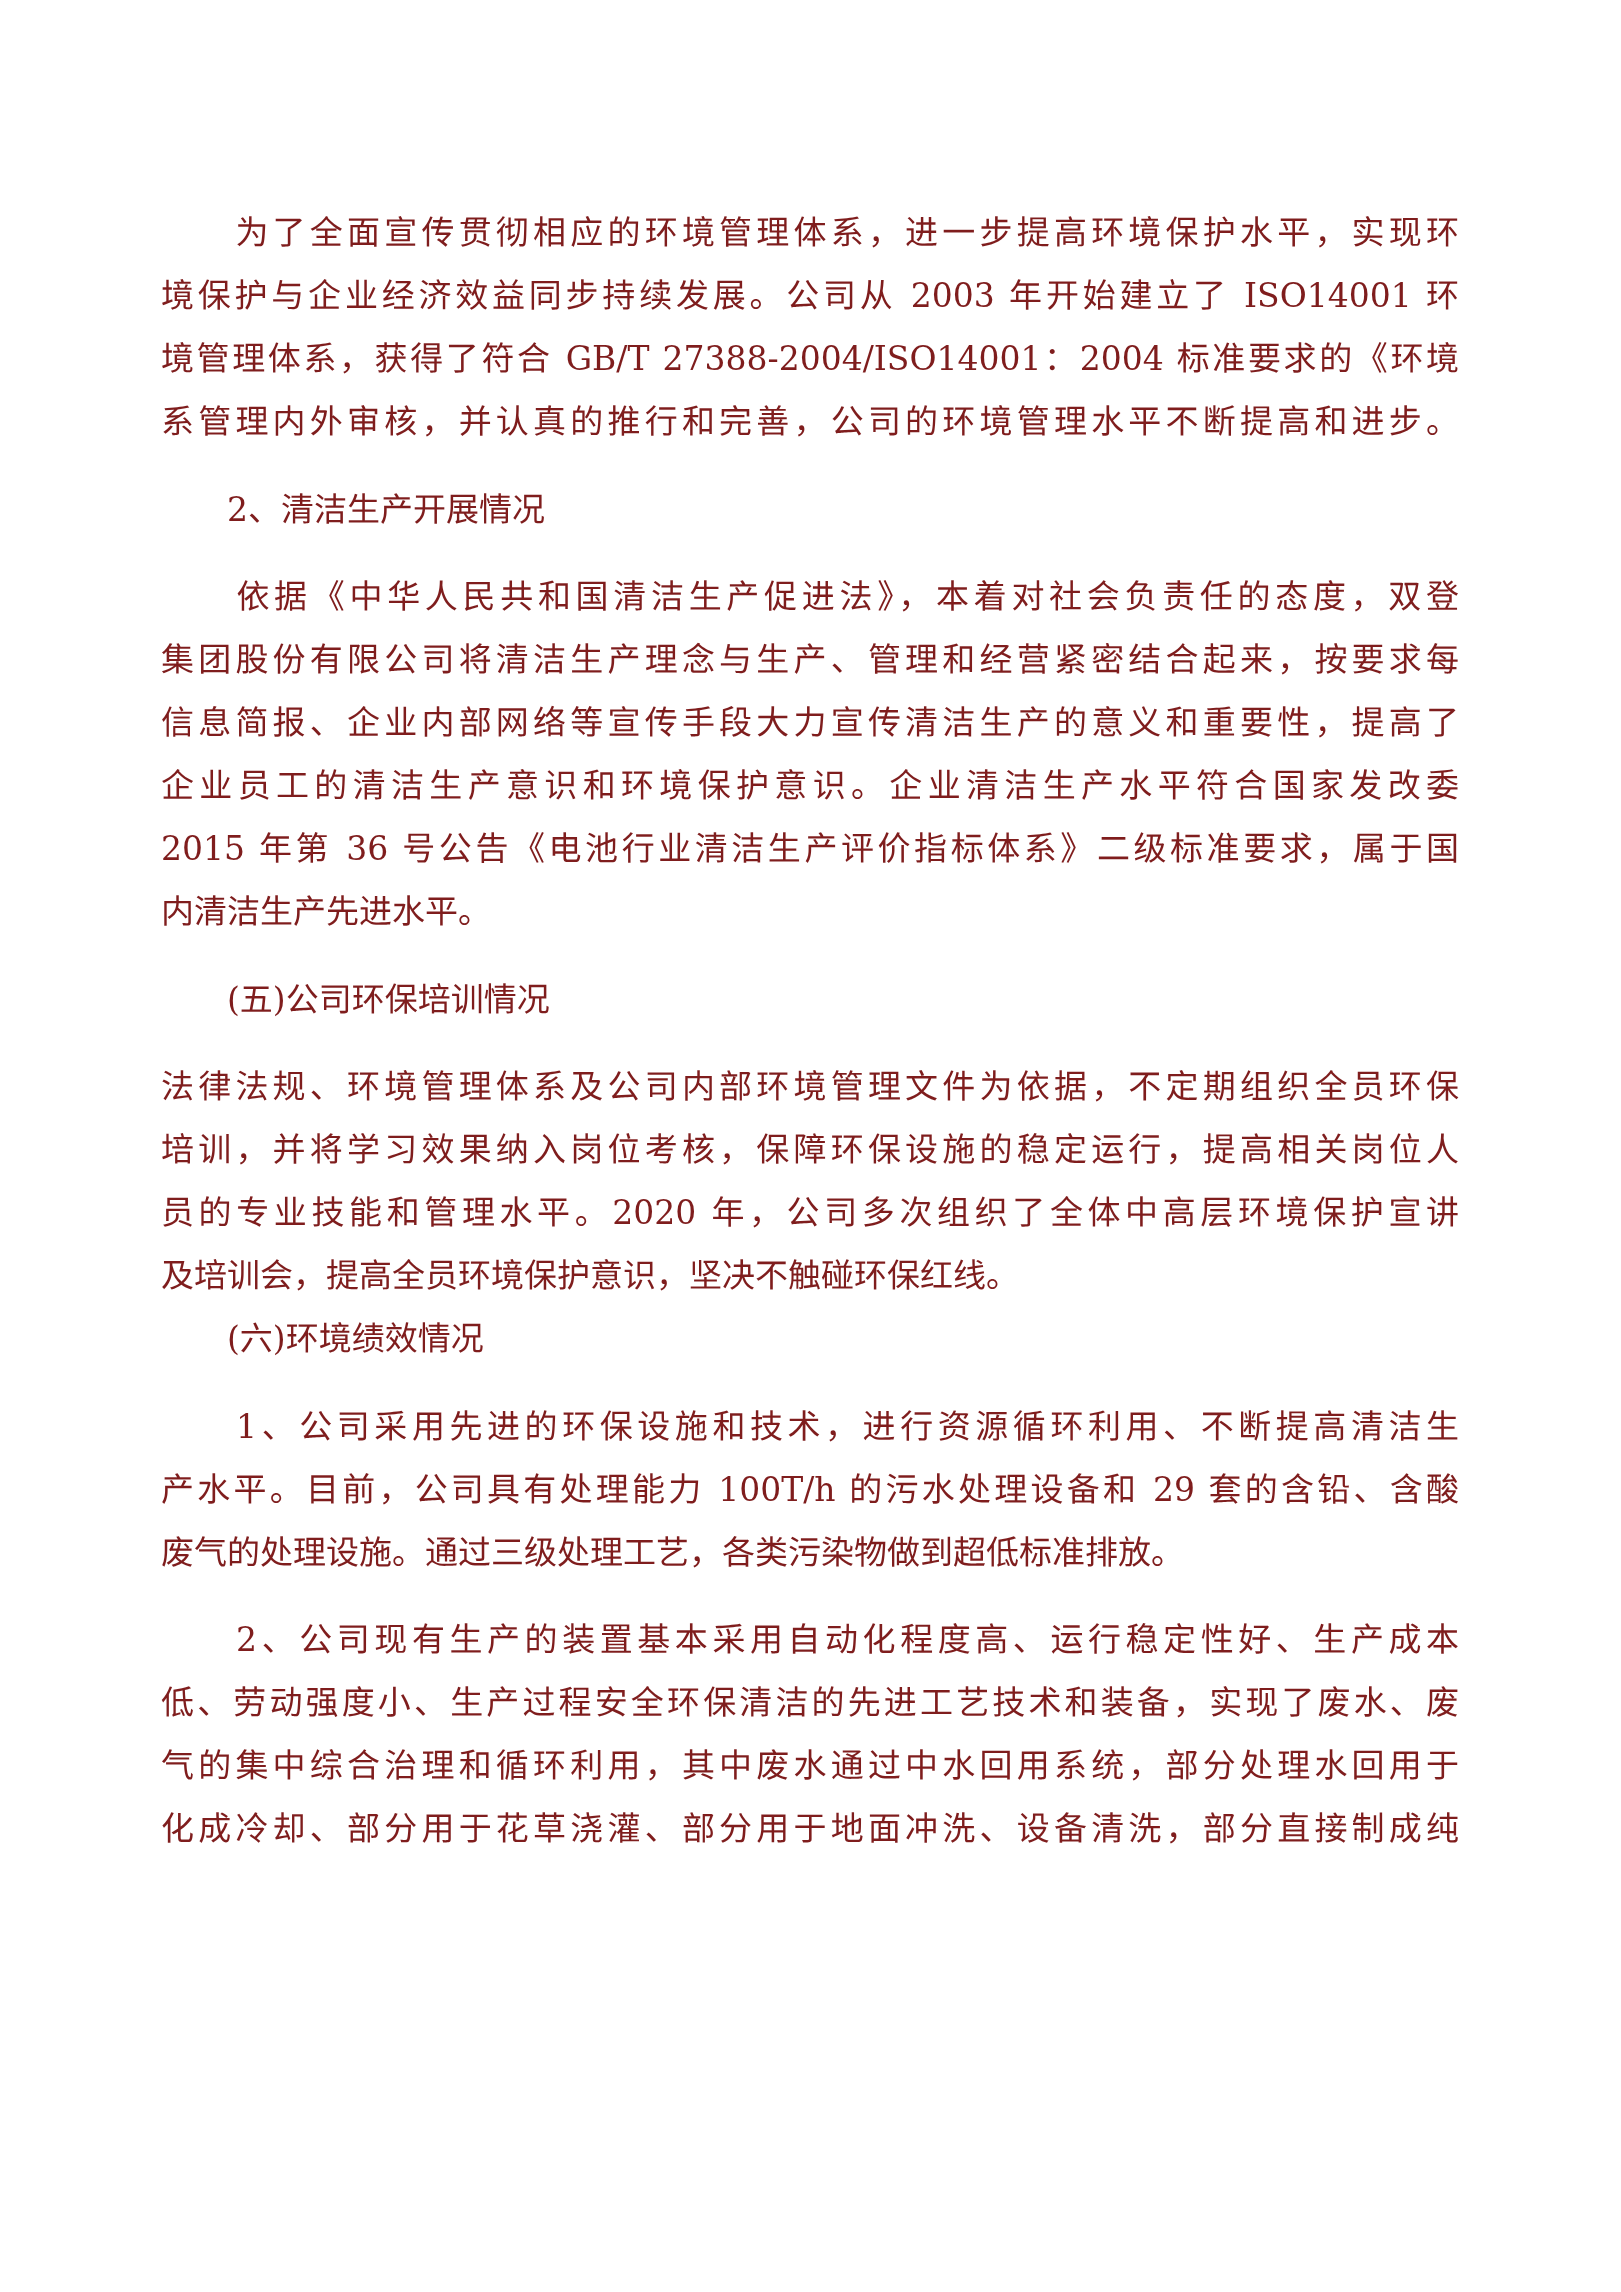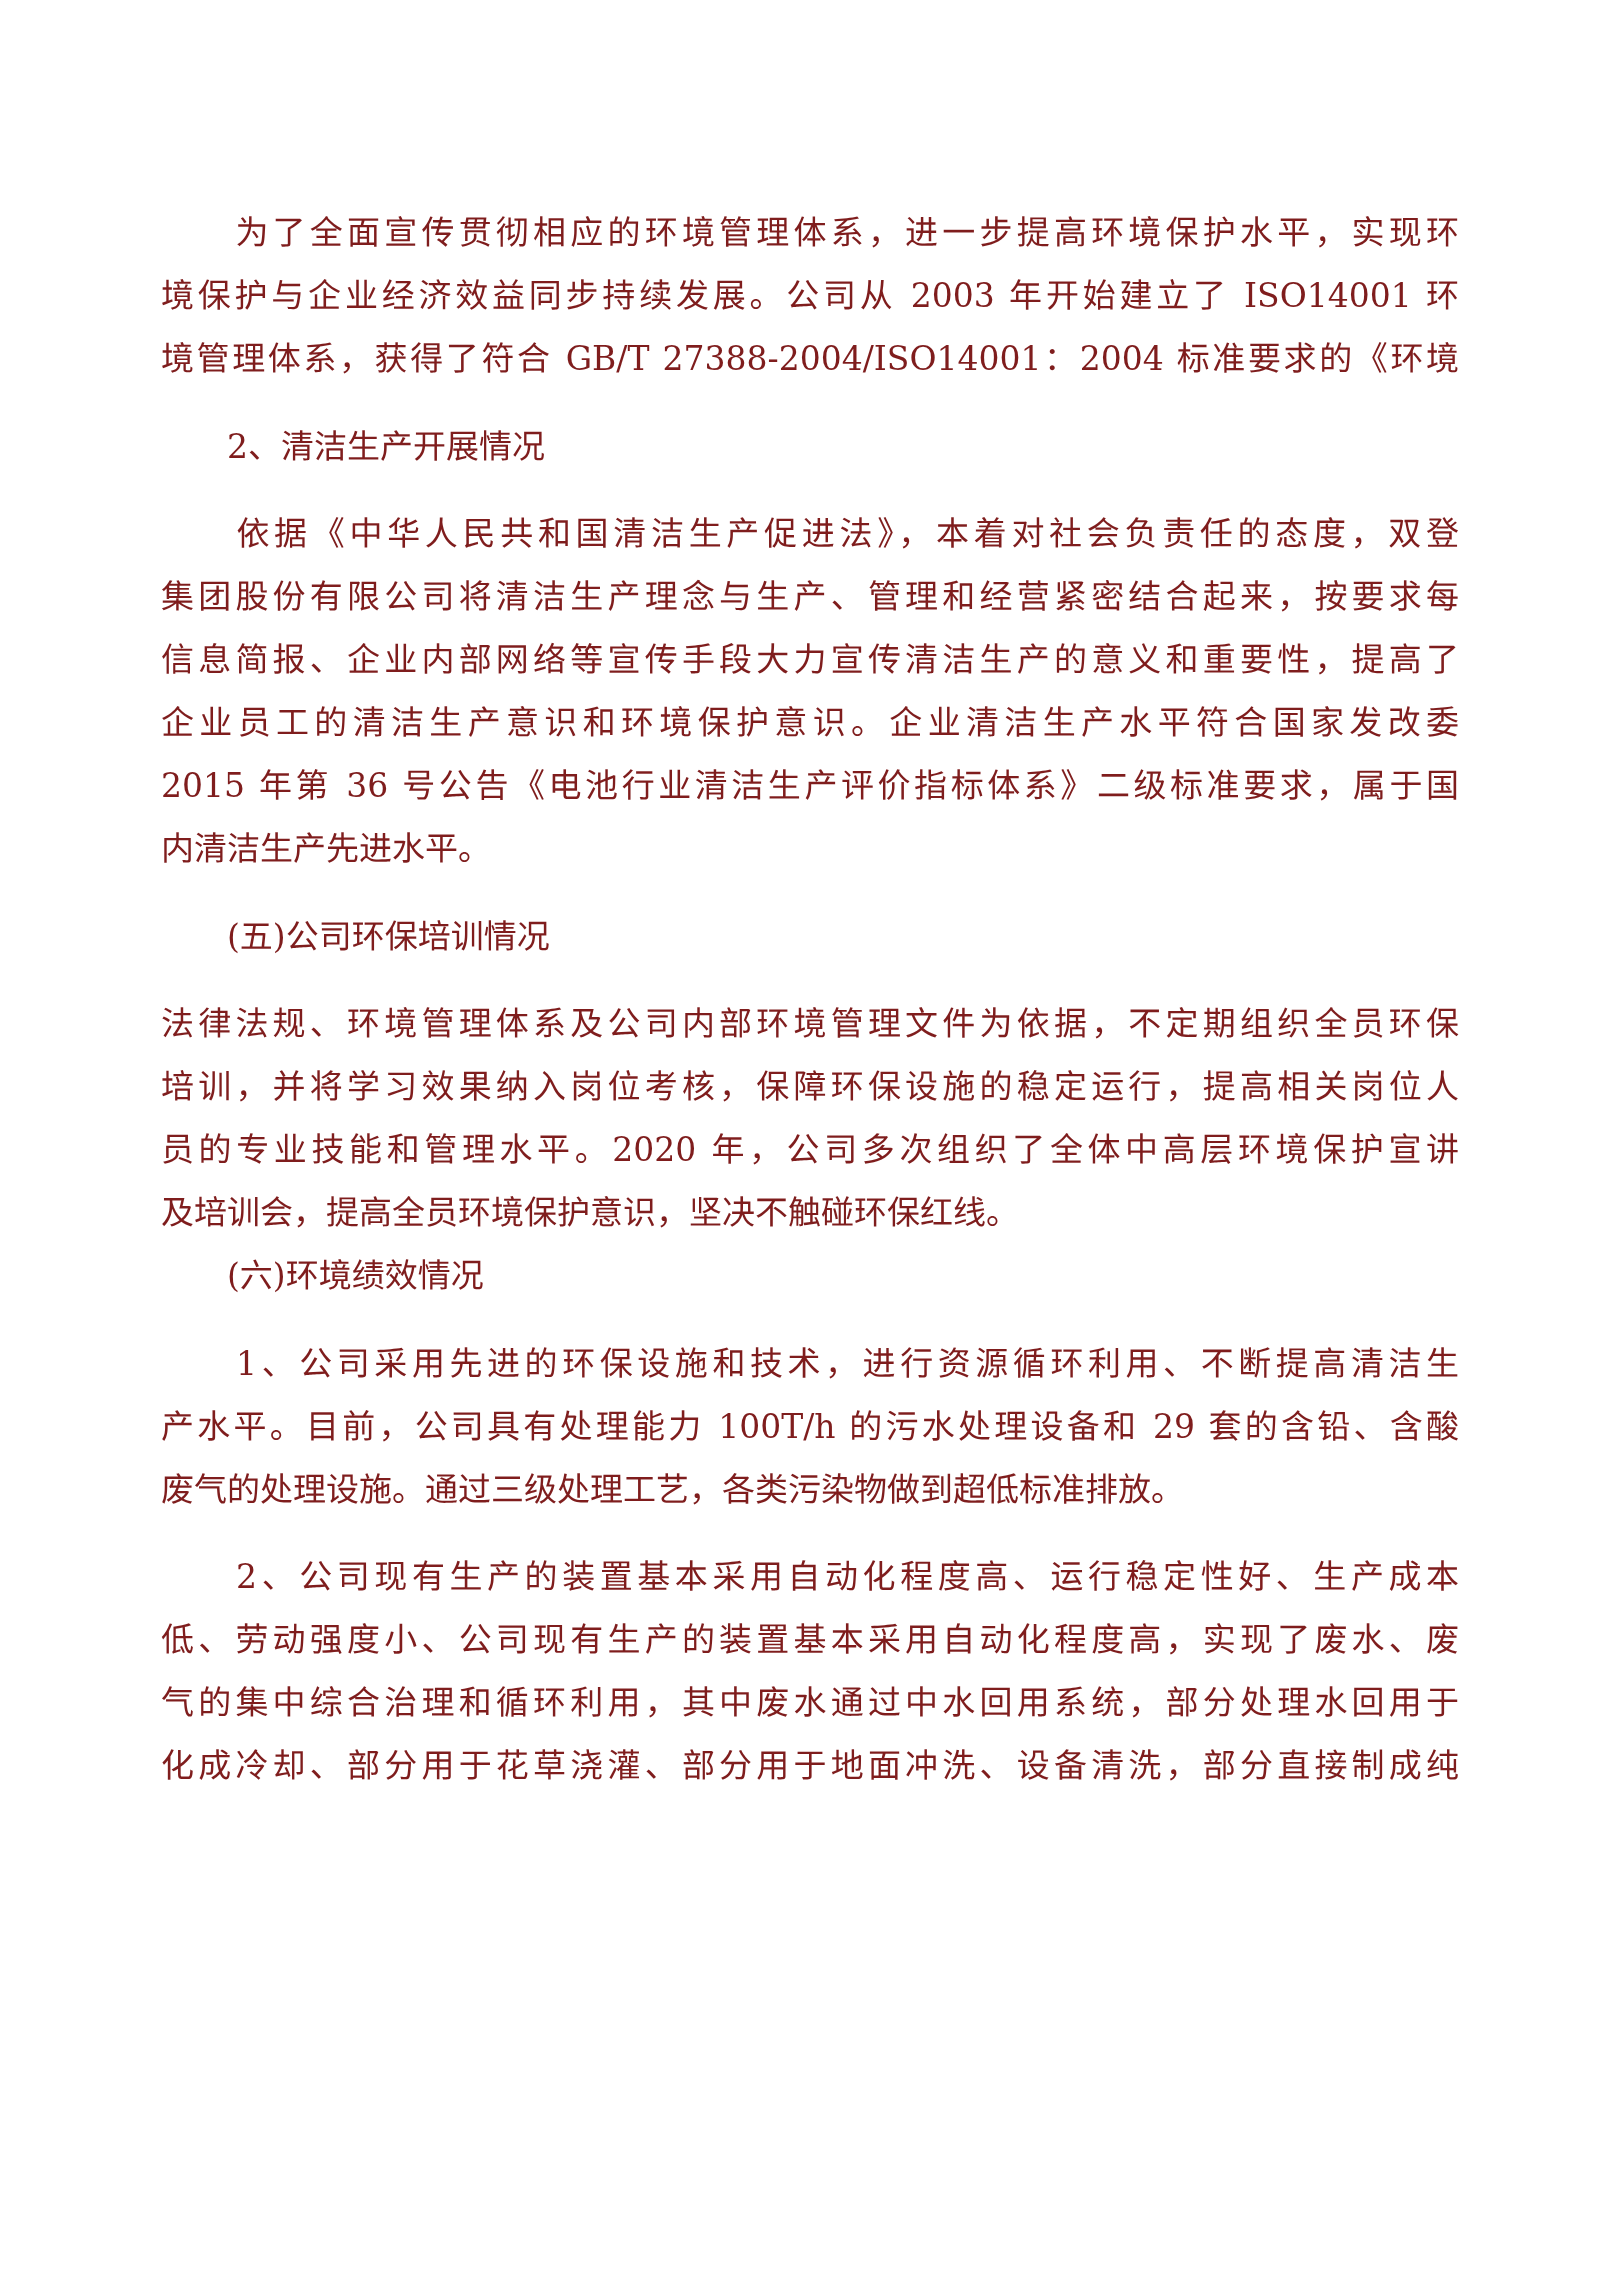--- a/index.html
+++ b/index.html
@@ -37,20 +37,21 @@
   }
 </style>
 </head>
 <body>
 
 <main class="page">
     <div class="block paragraph tight">
       <div class="line">　　为了全面宣传贯彻相应的环境管理体系，进一步提高环境保护水平，实现环</div>
       <div class="line">境保护与企业经济效益同步持续发展。公司从 2003 年开始建立了 ISO14001 环</div>
       <div class="line">境管理体系，获得了符合 GB/T 27388-2004/ISO14001：2004 标准要求的《环境</div>
+      <div class="line">系管理内外审核，并认真的推行和完善，公司的环境管理水平不断提高和进步。</div>
     </div>
     <div class="block heading">
       <div class="line left-last">　　2、清洁生产开展情况</div>
     </div>
     <div class="block paragraph">
       <div class="line">　　依据《中华人民共和国清洁生产促进法》，本着对社会负责任的态度，双登</div>
       <div class="line">集团股份有限公司将清洁生产理念与生产、管理和经营紧密结合起来，按要求每</div>
       <div class="line">信息简报、企业内部网络等宣传手段大力宣传清洁生产的意义和重要性，提高了</div>
       <div class="line">企业员工的清洁生产意识和环境保护意识。企业清洁生产水平符合国家发改委</div>
       <div class="line">2015 年第 36 号公告《电池行业清洁生产评价指标体系》二级标准要求，属于国</div>
@@ -68,18 +69,18 @@
     <div class="block heading tight">
       <div class="line left-last">　　(六)环境绩效情况</div>
     </div>
     <div class="block paragraph">
       <div class="line">　　1、公司采用先进的环保设施和技术，进行资源循环利用、不断提高清洁生</div>
       <div class="line">产水平。目前，公司具有处理能力 100T/h 的污水处理设备和 29 套的含铅、含酸</div>
       <div class="line left-last">废气的处理设施。通过三级处理工艺，各类污染物做到超低标准排放。</div>
     </div>
     <div class="block paragraph">
       <div class="line">　　2、公司现有生产的装置基本采用自动化程度高、运行稳定性好、生产成本</div>
-      <div class="line">低、劳动强度小、公司现有生产的装置基本采用自动化程度高，实现了废水、废</div>
+      <div class="line">低、劳动强度小、生产过程安全环保清洁的先进工艺技术和装备，实现了废水、废</div>
       <div class="line">气的集中综合治理和循环利用，其中废水通过中水回用系统，部分处理水回用于</div>
       <div class="line">化成冷却、部分用于花草浇灌、部分用于地面冲洗、设备清洗，部分直接制成纯</div>
     </div>
   </main>
 
 
 </body></html>

